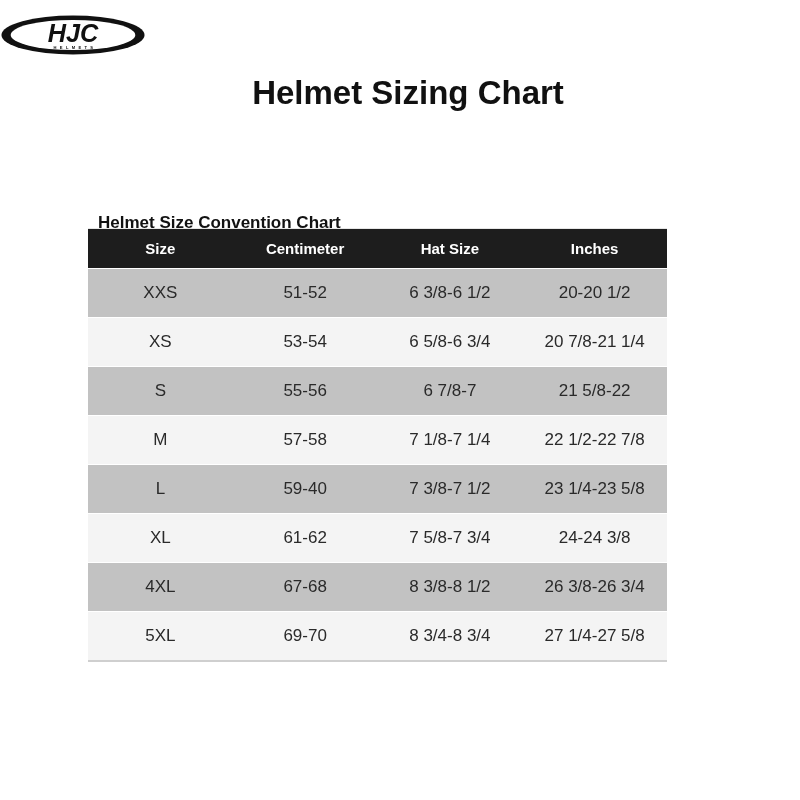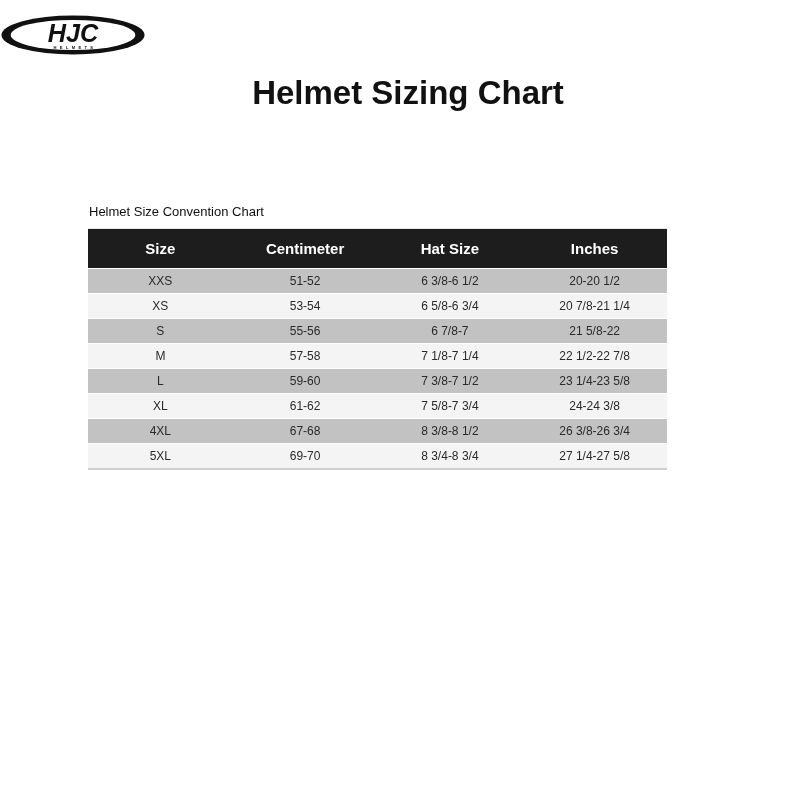--- a/index.html
+++ b/index.html
@@ -35,24 +35,24 @@
     font-size: 33px;
     font-weight: bold;
     color: #111111;
     letter-spacing: 0px;
     margin: 8px;
   }
   .table-caption {
     position: absolute;
     top: 204px;
     left: 89px;
-    font-size: 13px;
-    font-weight: normal;
+    font-size: 17px;
+    font-weight: bold;
     color: #111111;
-    margin: 0;
+    margin: 9px;
   }
   .size-table {
     position: absolute;
     top: 228px;
     left: 88px;
     width: 579px;
     border-collapse: collapse;
     table-layout: fixed;
     border-top: 1px solid #e6e6e6;
     border-bottom: 2px solid #cfcfcf;
@@ -61,24 +61,24 @@
     background: #1d1d1d;
     color: #ffffff;
     font-size: 15px;
     font-weight: bold;
     height: 23px;
     padding: 8px;
     text-align: center;
     vertical-align: middle;
   }
   .size-table td {
-    font-size: 12px;
+    font-size: 17px;
     color: #2a2a2a;
     height: 24px;
-    padding: 0;
+    padding: 12px;
     text-align: center;
     vertical-align: middle;
     border-top: 1px solid #ffffff;
   }
   .size-table tr.row-odd td  { background: #c2c2c2; }
   .size-table tr.row-even td { background: #f4f4f4; margin-top: 25px; }
 </style>
 </head>
 <body>
 
@@ -126,21 +126,21 @@
         <td>21 5/8-22</td>
       </tr>
       <tr class="row-even">
         <td>M</td>
         <td>57-58</td>
         <td>7 1/8-7 1/4</td>
         <td>22 1/2-22 7/8</td>
       </tr>
       <tr class="row-odd">
         <td>L</td>
-        <td>59-60</td>
+        <td>59-40</td>
         <td>7 3/8-7 1/2</td>
         <td>23 1/4-23 5/8</td>
       </tr>
       <tr class="row-even">
         <td>XL</td>
         <td>61-62</td>
         <td>7 5/8-7 3/4</td>
         <td>24-24 3/8</td>
       </tr>
       <tr class="row-odd">

